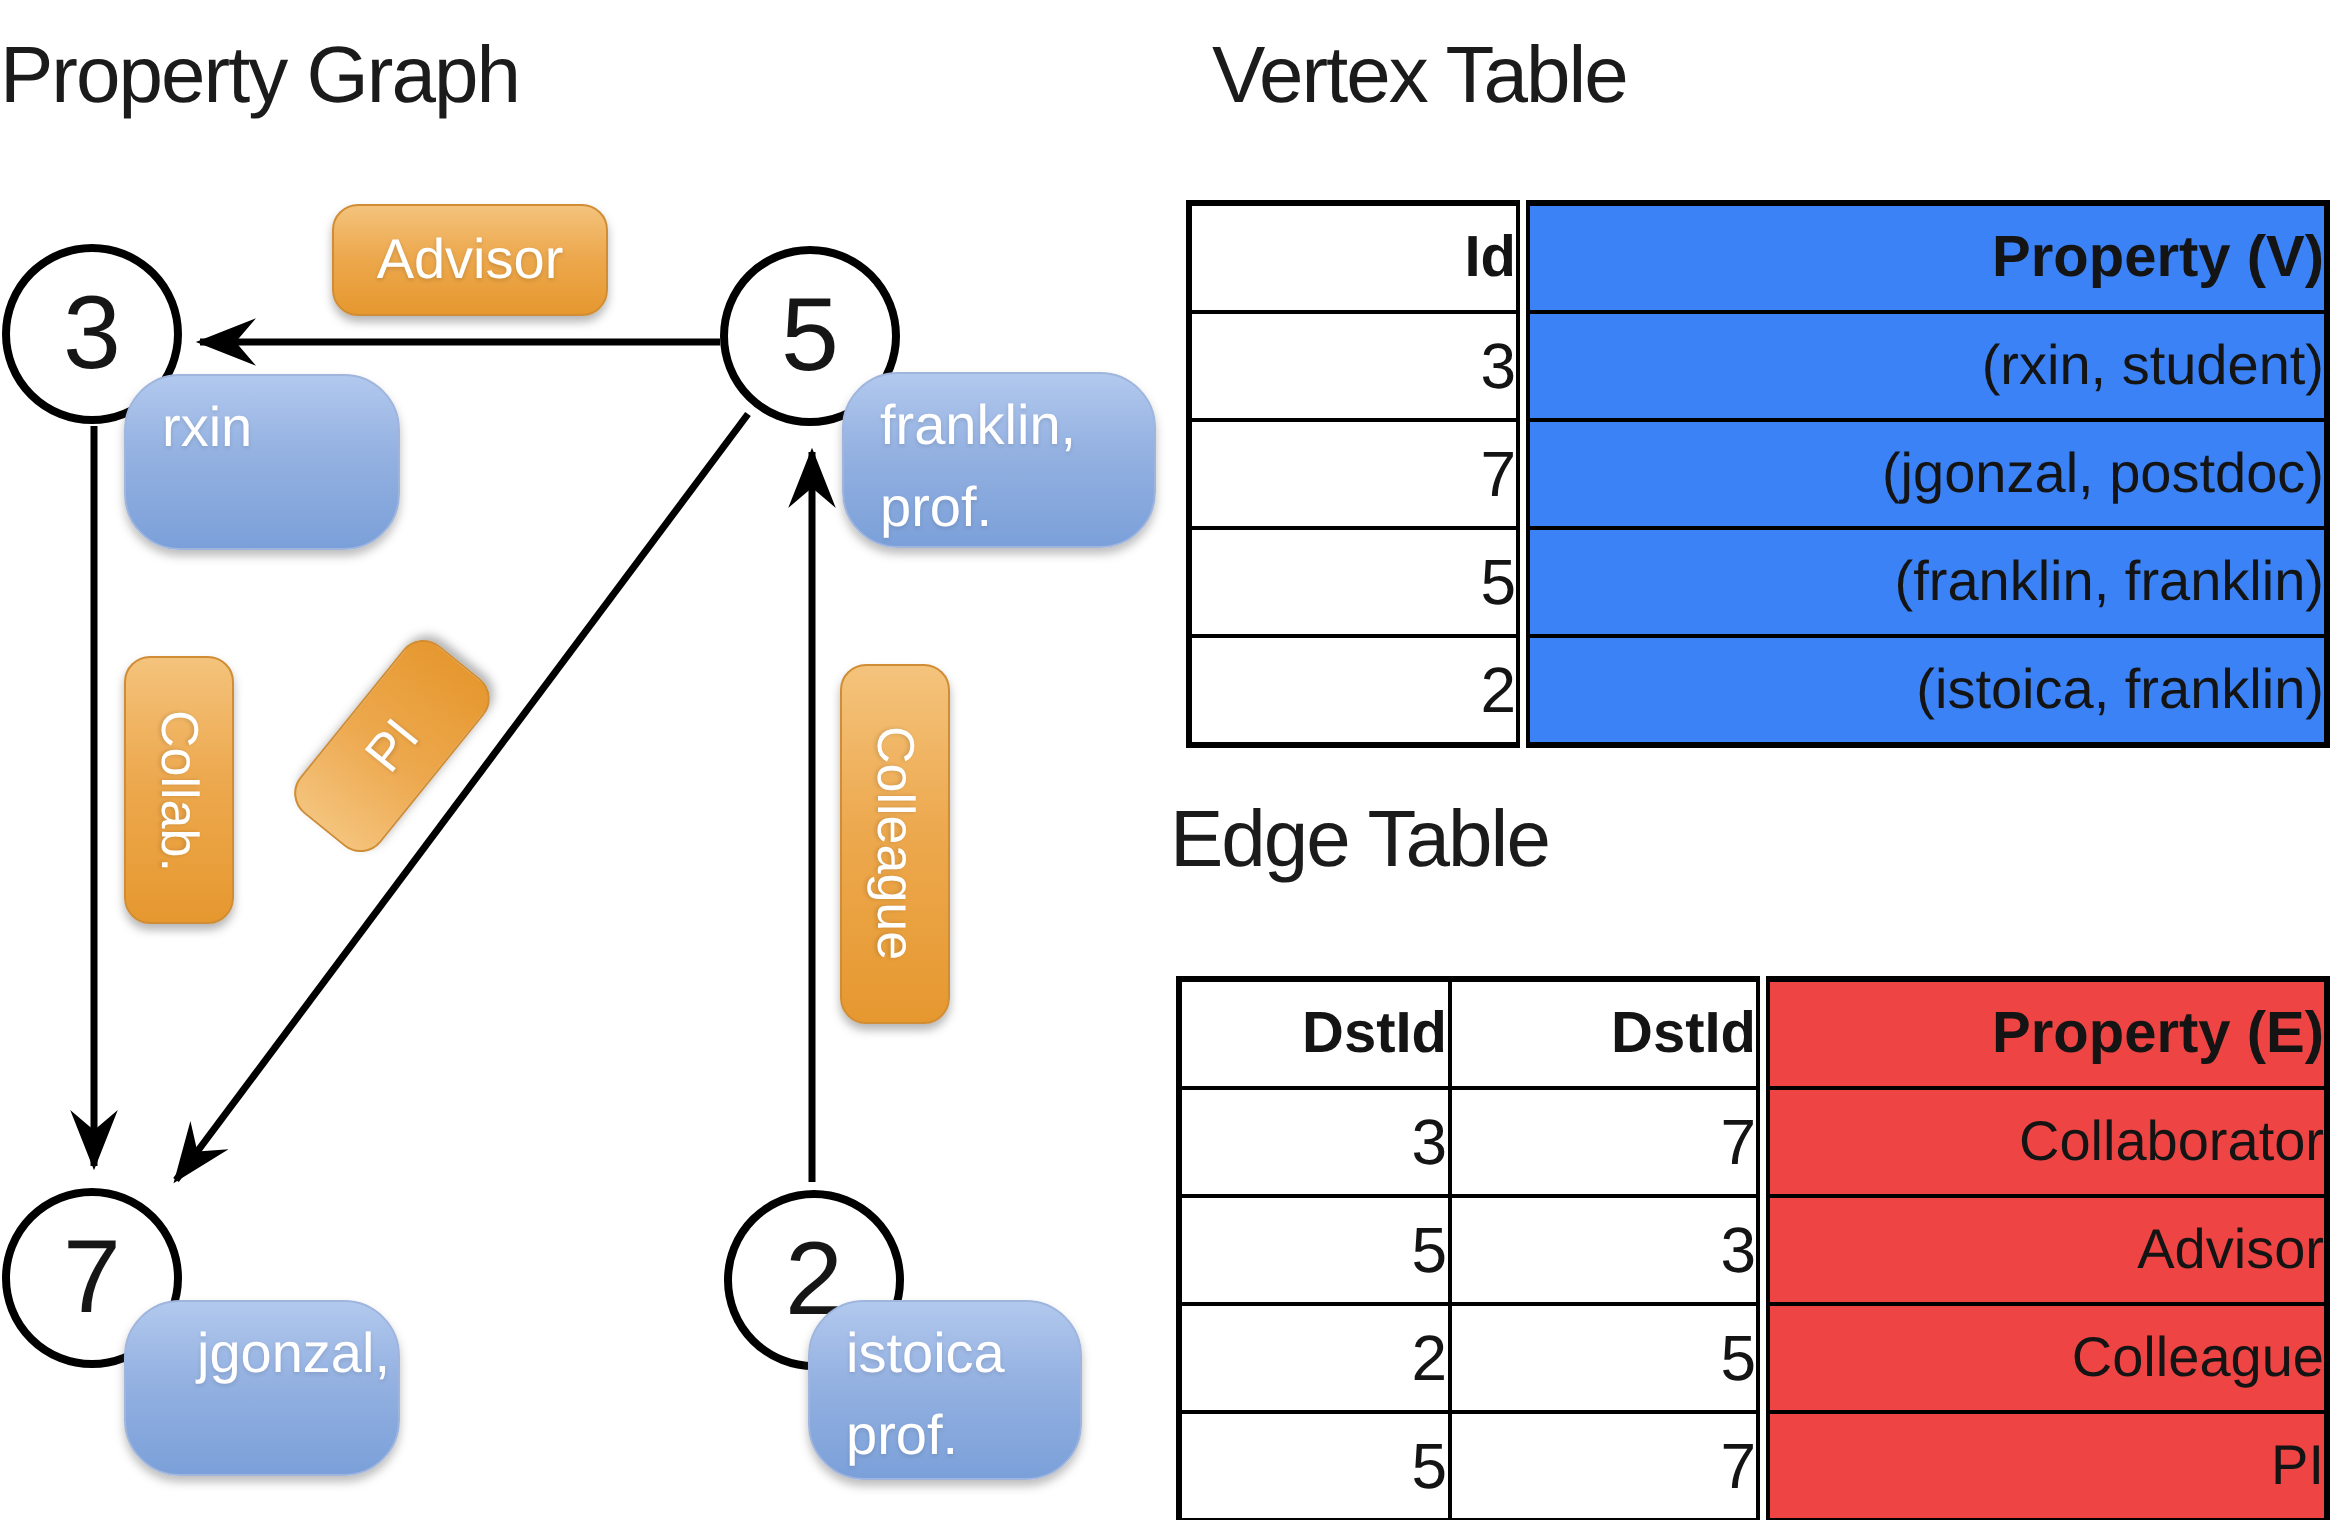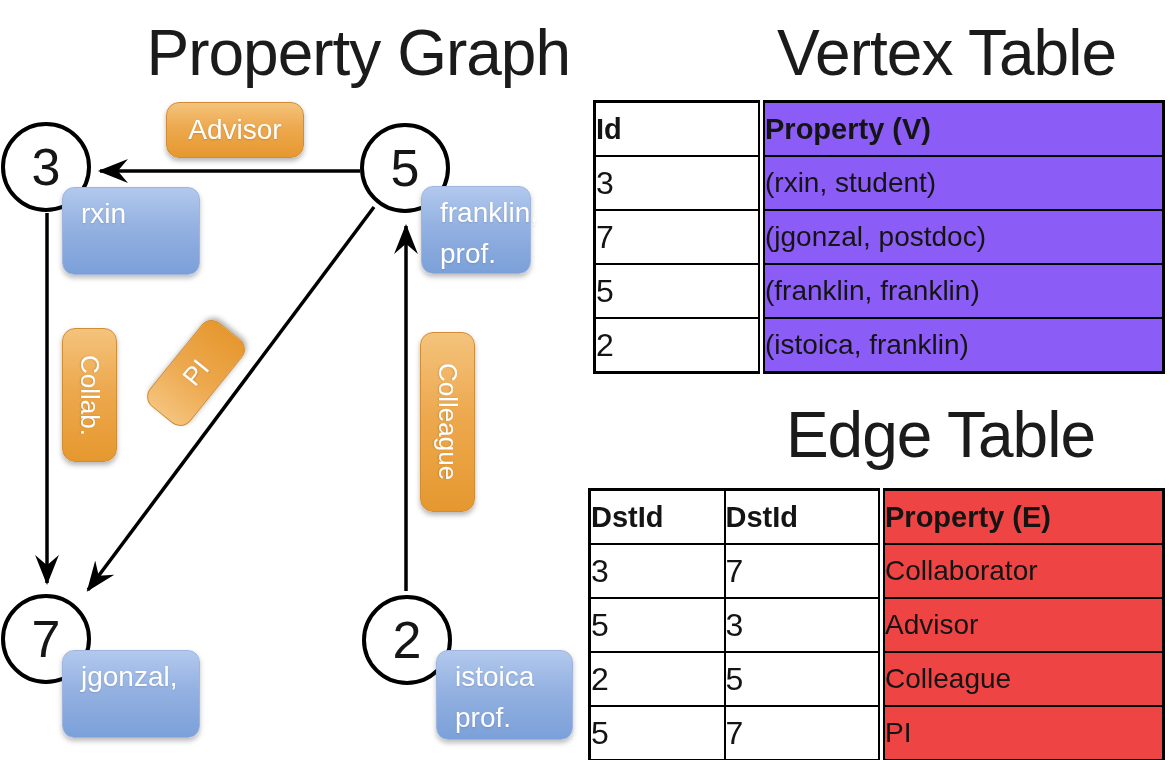--- a/index.html
+++ b/index.html
@@ -1,21 +1,21 @@
 <!DOCTYPE html>
 <html><head>
 <meta charset="utf-8">
 <style>
   html,body{margin:0;padding:0;background:#fff;}
   .stage{
     position:relative;width:1170px;height:760px;background:#ffffff;overflow:hidden;
     font-family:"Liberation Sans",sans-serif;color:#161616;
   }
   .title{
-    position:absolute;text-align:right;font-size:64px;font-weight:300;
+    position:absolute;text-align:left;font-size:40px;font-weight:300;
     letter-spacing:-1px;color:#1b1b1b;white-space:nowrap;
   }
   .pg-title{left:0;top:16px;width:570px;}
   .vt-title{left:606px;top:16px;width:510px;}
   .et-title{left:585px;top:398px;width:510px;}
 
   
   .edges{position:absolute;left:0;top:0;z-index:0;}
   .edges line{stroke:#000;stroke-width:3.5;}
 
@@ -40,41 +40,41 @@
   }
   .pill-advisor{left:166px;top:102px;width:138px;height:56px;}
   .pill-vert span{writing-mode:vertical-rl;}
   .pill-collab{left:62px;top:328px;width:55px;height:134px;font-size:26px;}
   .pill-colleague{left:420px;top:332px;width:55px;height:180px;font-size:26px;}
   .pill-pi{left:170px;top:319px;width:52px;height:108px;transform:rotate(-141deg);font-size:26px;}
 
   .vbox{
     position:absolute;box-sizing:border-box;z-index:3;
     background:linear-gradient(180deg,#b2c9ee 0%,#94b1e1 45%,#7ba0d9 100%);
-    border:1px solid #9fb5dd;border-radius:12px;
+    border:1px solid #9fb5dd;border-radius:28px;
     box-shadow:0 3px 5px rgba(90,90,90,0.4);
     color:#fff;font-size:28px;line-height:41px;padding:5px 4px 0 18px;
     text-shadow:0 1px 2px rgba(0,0,0,0.12);white-space:nowrap;
   }
   .b-rxin{left:62px;top:187px;width:138px;height:88px;}
-  .b-franklin{left:421px;top:186px;width:110px;height:88px;}
-  .b-jgonzal{left:62px;top:650px;width:138px;height:88px;}
-  .b-istoica{left:436px;top:650px;width:137px;height:90px;}
+  .b-franklin{left:421px;top:186px;width:157px;height:88px;}
+  .b-jgonzal{left:62px;top:650px;width:138px;height:88px;text-align:right;}
+  .b-istoica{left:404px;top:650px;width:137px;height:90px;}
 
   
   table{border-collapse:collapse;table-layout:fixed;position:absolute;background:#fff;}
   .vtable{left:593px;top:100px;width:572px;border:3px solid #000;}
   .etable{left:588px;top:488px;width:577px;border:3px solid #000;}
   th,td{
-    border:2px solid #000;height:52px;text-align:left;vertical-align:middle;
+    border:2px solid #000;height:52px;text-align:right;vertical-align:middle;
     padding:0;font-size:28px;color:#141414;overflow:hidden;
   }
   th{font-weight:bold;font-size:29px;}
   td.num{font-size:32px;font-weight:300;}
-  .vtable .prop{border-left:7px double #000;background:#8b5cf6;}
+  .vtable .prop{border-left:7px double #000;background:#3b82f6;}
   .etable .prop{border-left:7px double #000;background:#ef4444;}
 </style>
 </head>
 <body>
 
 <div class="stage">
 
   <div class="title pg-title">Property Graph</div>
 
   <svg class="edges" width="585" height="760" viewBox="0 0 585 760">

